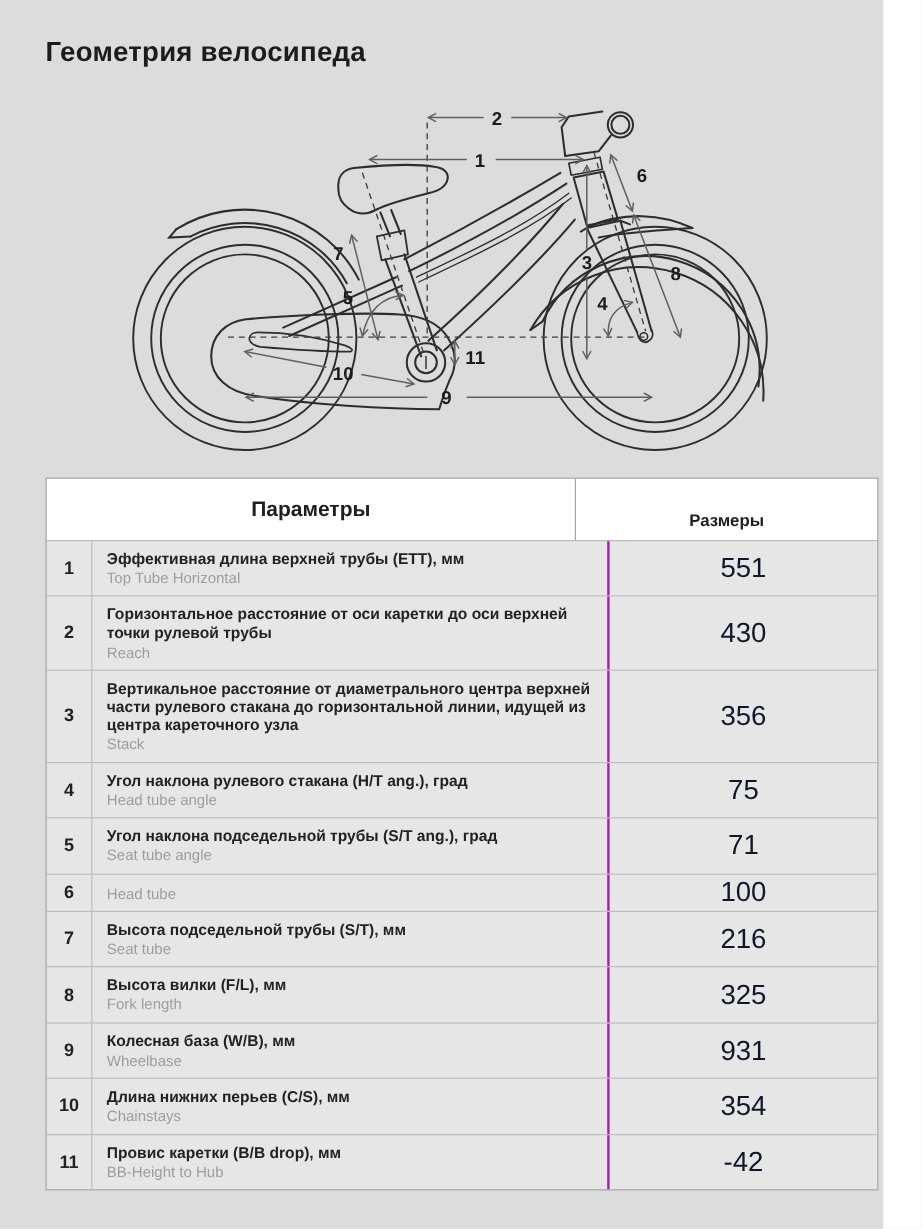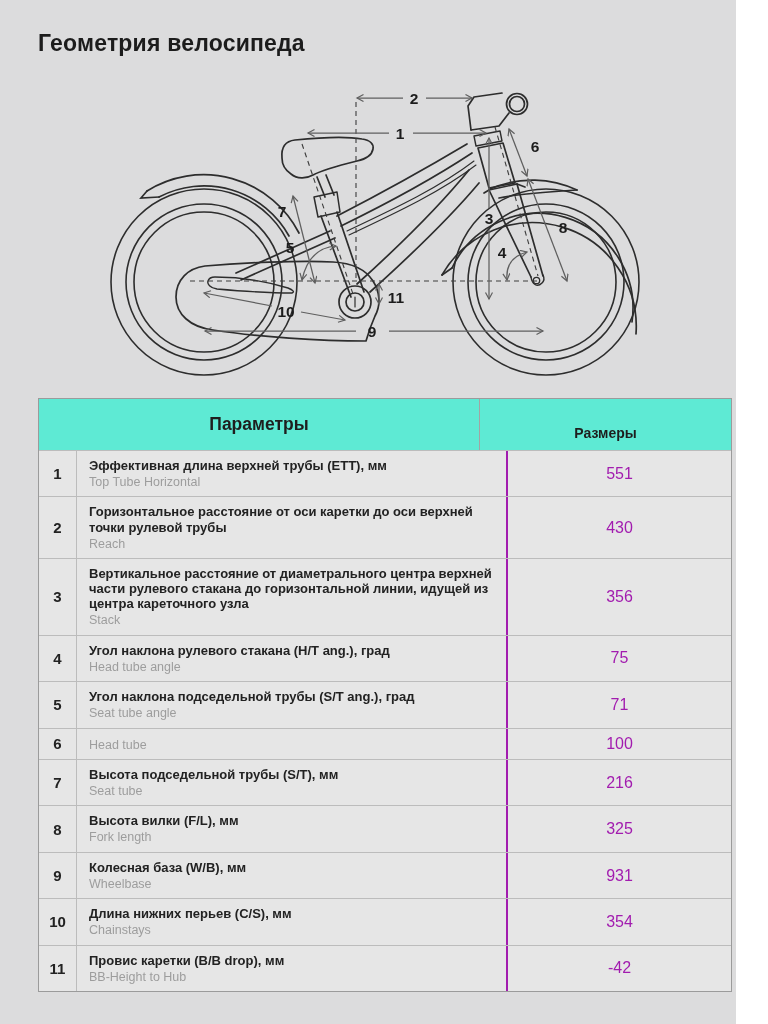--- a/index.html
+++ b/index.html
@@ -10,31 +10,31 @@
   .page-title{
     position:absolute;left:38px;top:30px;font-size:23px;font-weight:700;
     letter-spacing:.2px;color:#1c1c1c;
   }
   .diagram-svg{position:absolute;left:0;top:0;width:768px;height:395px;}
 
   .geo-table{
     position:absolute;left:38px;top:398px;width:692px;
     border:1px solid #9b9b9b;background:#e6e6e6;
   }
-  .thead{display:flex;height:51px;background:#5eead4;}
+  .thead{display:flex;height:51px;background:#ffffff;}
   .h-left{flex:1;display:flex;align-items:center;justify-content:center;
     font-size:17.5px;font-weight:700;border-right:1px solid #a3a3a3;}
   .h-right{width:251px;display:flex;align-items:center;justify-content:center;
     font-size:14px;font-weight:700;margin-top:17px;}
   .trow{display:flex;border-top:1px solid #bcbcbc;background:#e6e6e6;}
   .c-num{width:37px;flex:0 0 37px;display:flex;align-items:center;justify-content:center;
     font-size:15px;font-weight:700;border-right:1px solid #bcbcbc;color:#222;}
   .c-param{flex:1;padding:7px 14px 7px 12px;border-right:2px solid #a21caf;}
   .c-val{width:251px;flex:0 0 223px;display:flex;align-items:center;justify-content:center;
-    font-size:16px;color:#a21caf;}
+    font-size:23px;color:#0f172a;}
   .p-name{font-size:13px;font-weight:700;color:#222;line-height:1.16;}
   .p-sub{font-size:12.5px;color:#9d9d9d;line-height:1.15;margin-top:2px;}
   .callout{font-size:15.5px;font-weight:700;fill:#1c1c1c;text-anchor:middle;}
 </style>
 </head>
 <body>
 
 <div class="page">
 
   <div class="page-title">Геометрия велосипеда</div>

